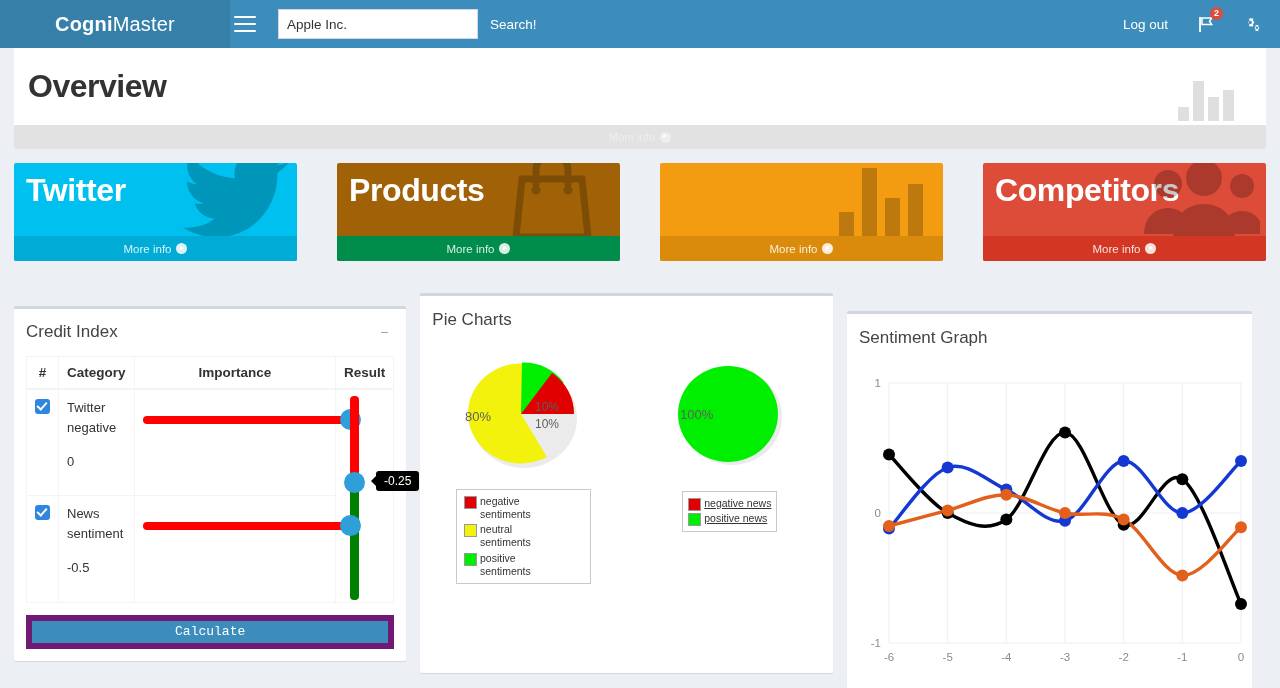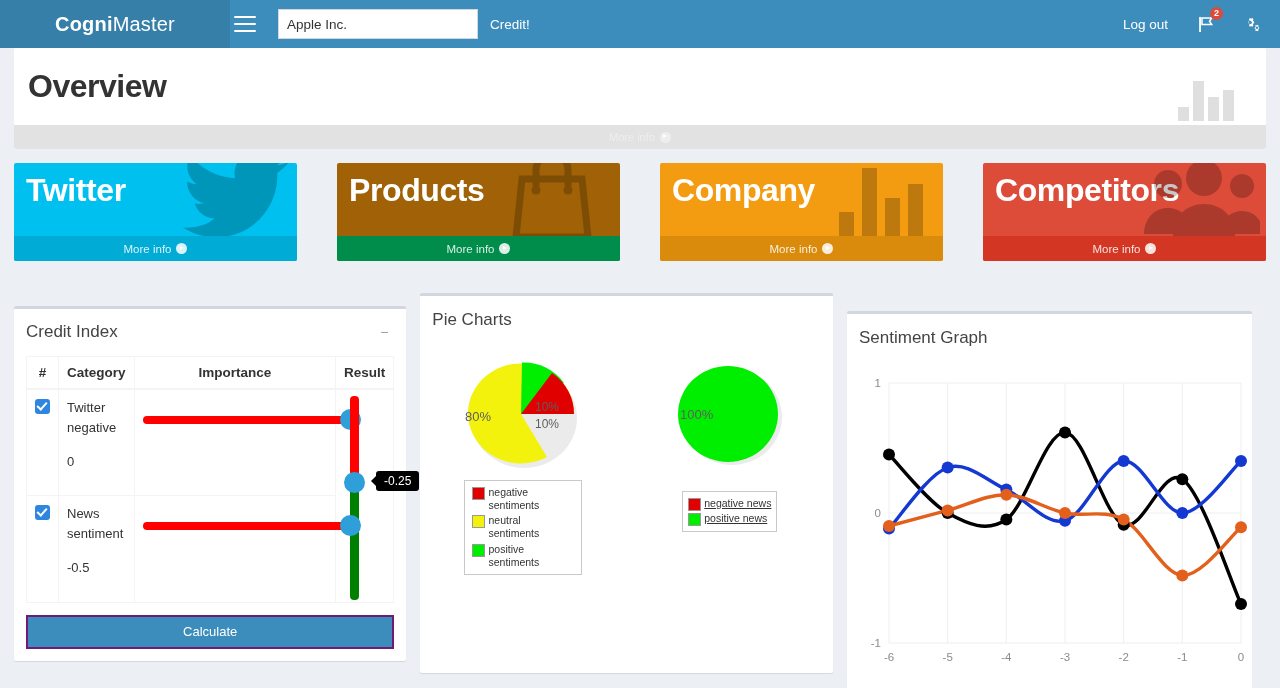--- a/index.html
+++ b/index.html
@@ -103,23 +103,23 @@
   .v-slider { position:relative; width:48px; height:212px; }
   .v-top { position:absolute; left:14px; top:6px; width:9px; border-radius:4px; background:#ff0000; }
   .v-bot { position:absolute; left:14px; width:9px; border-radius:4px; background:#008000; }
   .v-handle { position:absolute; left:8px; width:21px; height:21px; border-radius:50%;
               background:#2e9fd8; cursor:pointer; }
   .tip { position:absolute; background:#000; color:#fff; font-size:12px; padding:3px 8px;
          border-radius:3px; white-space:nowrap; }
   .tip::before { content:""; position:absolute; left:-5px; top:50%; margin-top:-5px;
          border-right:5px solid #000; border-top:5px solid transparent; border-bottom:5px solid transparent; }
   .calc-wrap { padding:12px; }
-  .btn-calc { width:100%; height:34px; background:#3c8dbc; border:2px solid #701a75; color:#fff;
+  .btn-calc { width:100%; height:34px; background:#3c8dbc; border:6px solid #701a75; color:#fff;
               font-size:13px; cursor:pointer; border-radius:0;
-              font-family:Liberation Sans, sans-serif; }
+              font-family:Liberation Mono, monospace; }
 
   
   .pies { display:flex; padding:6px 0 0 0; }
   .pie-cell { width:50%; display:flex; flex-direction:column; align-items:center; }
   .pie-svg { display:block; }
   .pie-legend { border:1px solid #c9c9c9; background:#fff; font-size:10.5px; color:#333;
                 padding:4px 5px; display:flex; flex-wrap:wrap; line-height:1.25; }
   .lg-item { display:flex; align-items:flex-start; margin:1px 2px; }
   .lg-swatch { width:13px; height:13px; border:1px solid #999; margin-right:3px; flex:none; margin-top:1px; }
   .lg-text { max-width:58px; }
@@ -139,21 +139,21 @@
     <span class="b-strong">Cogni</span>
       <span class="b-light">Master</span>
   </div>
   <div class="navbar">
     <div class="hamburger">
       <span></span>
       <span></span>
       <span></span>
     </div>
     <input class="search-input" type="text" value="Apple Inc." placeholder="Search..." style="">
-    <button class="search-btn">Credit!</button>
+    <button class="search-btn">Search!</button>
     <div class="nav-right">
       <a class="nav-link">Log out</a>
       <div class="nav-icon">
         <svg width="17" height="17" viewBox="0 0 18 18" aria-hidden="true">
           <rect x="1.2" y="1" width="1.9" height="16" fill="#fff"></rect>
           <path d="M4.2 2.1 L14.5 2.1 L12.2 5.6 L14.5 9.1 L4.2 9.1 Z" fill="none" stroke="#fff" stroke-width="1.6"></path>
         </svg>
         <span class="badge">2</span>
       </div>
       <div class="nav-icon">
@@ -223,21 +223,20 @@
         <div class="tile-footer" style="background:#008d4c">
           <span>More info</span>
           <span class="footer-arrow"></span>
         </div>
       </div>
     </div>
 
     <div class="tile-wrap">
       <div class="tile" style="background:#f39c12">
         <div class="tile-body">
-          <div class="tile-title">Company</div>
           <div class="tile-icon" style="bottom:-6px; right:14px">
             <svg width="92" height="76" viewBox="0 0 92 76">
               <rect x="2" y="50" width="15" height="26" fill="#000"></rect>
               <rect x="25" y="6" width="15" height="70" fill="#000"></rect>
               <rect x="48" y="36" width="15" height="40" fill="#000"></rect>
               <rect x="71" y="22" width="15" height="54" fill="#000"></rect>
             </svg>
           </div>
         </div>
         <div class="tile-footer" style="background:#db8b0b">
@@ -353,21 +352,21 @@
 
                 <path d="M78 65 L131 65 A53 50 0 1 0 104 108 Z" fill="#f2f20d"></path>
 
                 <path d="M78 65 L131 65 A53 50 0 0 0 109 24 Z" fill="#00ef00" transform="rotate(-36 78 65)"></path>
 
                 <path d="M78 65 L131 65 A53 50 0 0 0 109 24 Z" fill="#e00000" transform="rotate(0 78 65)"></path>
                 <text x="22" y="72" font-size="13" fill="#5e5e5e" font-family="Liberation Sans, sans-serif">80%</text>
                 <text x="92" y="62" font-size="12" fill="#5e5e5e" font-family="Liberation Sans, sans-serif">10%</text>
                 <text x="92" y="79" font-size="12" fill="#5e5e5e" font-family="Liberation Sans, sans-serif">10%</text>
               </svg>
-              <div class="pie-legend" style="width:118px; margin-top:1px">
+              <div class="pie-legend" style="width:135px; margin-top:10px">
                 <div class="lg-item">
                   <span class="lg-swatch" style="background:#e00000"></span>
                   <span class="lg-text">negative sentiments</span>
                 </div>
                 <div class="lg-item">
                   <span class="lg-swatch" style="background:#f2f20d"></span>
                   <span class="lg-text">neutral sentiments</span>
                 </div>
                 <div class="lg-item">
                   <span class="lg-swatch" style="background:#00ef00"></span>

